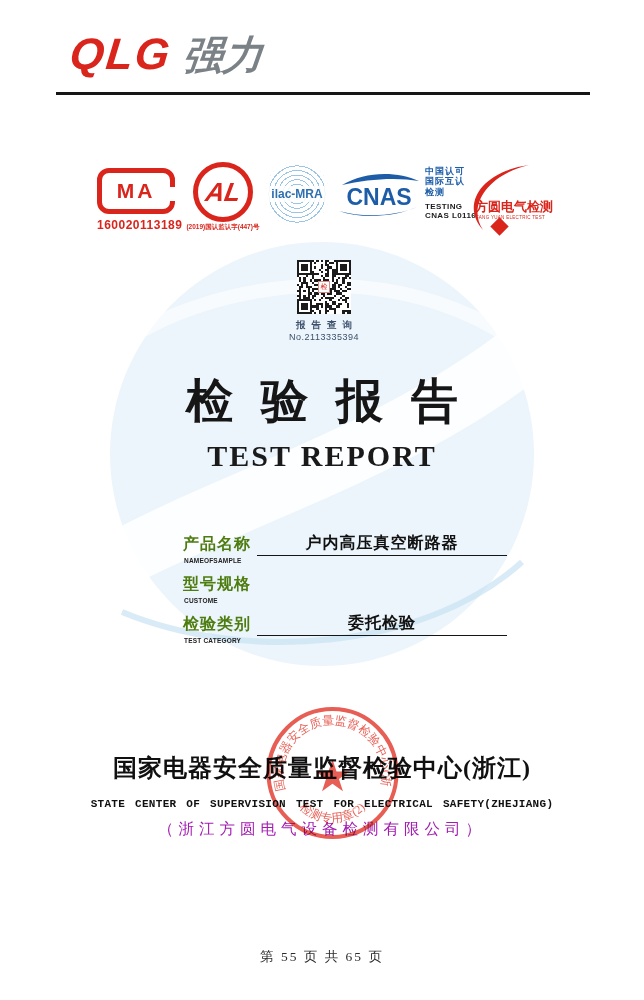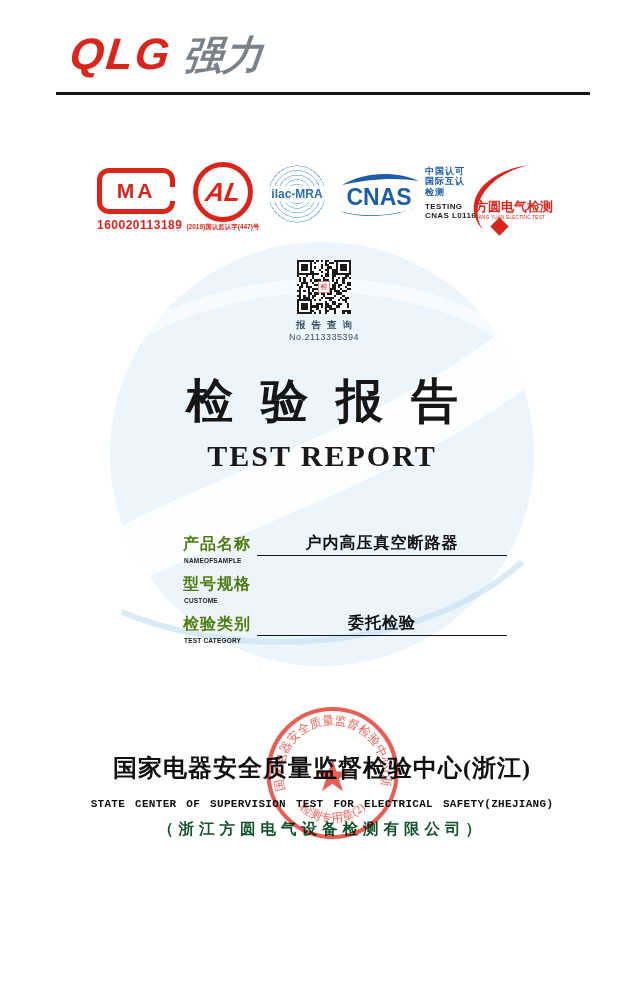--- a/index.html
+++ b/index.html
@@ -69,21 +69,21 @@
   .fsub { position:absolute; left:1px; top:27px; font-size:6.5px; font-weight:700; color:#222; letter-spacing:0.2px; }
   .fval { position:absolute; left:74px; right:0; bottom:0; border-bottom:1.6px solid #151515; text-align:center;
           font-family:"Liberation Serif", serif; font-size:16px; font-weight:600; color:#111; padding-bottom:1px;
           letter-spacing:1px; white-space:nowrap; }
 
   
   .issuer { position:absolute; left:0; width:644px; top:752px; text-align:center; z-index:1; }
   .issuer .cn { font-family:"Liberation Serif", serif; font-size:24px; font-weight:700; color:#101010; letter-spacing:1px; }
   .issuer .en { font-family:Liberation Mono, monospace; font-size:11px; font-weight:700; color:#101010;
                 margin-top:14px; word-spacing:3px; letter-spacing:0.3px; }
-  .issuer .sub { font-family:"Liberation Serif", serif; font-size:15.5px; font-weight:700; color:#14532d;
+  .issuer .sub { font-family:"Liberation Serif", serif; font-size:15.5px; font-weight:400; color:#a21caf;
                  margin-top:9px; letter-spacing:5px; }
   .stamp { position:absolute; left:260px; top:698px; z-index:2; opacity:0.82; mix-blend-mode:multiply; }
 
   
   .page-footer { position:absolute; left:0; width:644px; top:948px; text-align:center;
                  font-family:"Liberation Serif", serif; font-size:13.5px; color:#2e2e2e; letter-spacing:2px; z-index:1; }
 </style>
 </head>
 <body>
 
@@ -810,14 +810,15 @@
     <circle cx="72.5" cy="75" r="64" fill="none" stroke="#e23a2e" stroke-width="4"></circle>
     <text x="72.5" y="93" text-anchor="middle" font-size="44" fill="#e23a2e" font-family="DejaVu Sans, sans-serif">★</text>
     <text font-size="12" fill="#e23a2e" font-family="Liberation Serif, serif">
       <textPath href="#ringTop" startOffset="0">国家电器安全质量监督检验中心(浙江)</textPath>
     </text>
     <text font-size="12" fill="#e23a2e" text-anchor="middle" font-family="Liberation Serif, serif">
       <textPath href="#ringBottom" startOffset="50%">检测专用章(2)</textPath>
     </text>
   </svg>
 
+  <div class="page-footer">第 55 页 共 65 页</div>
 
 </div>
 
 </body></html>

